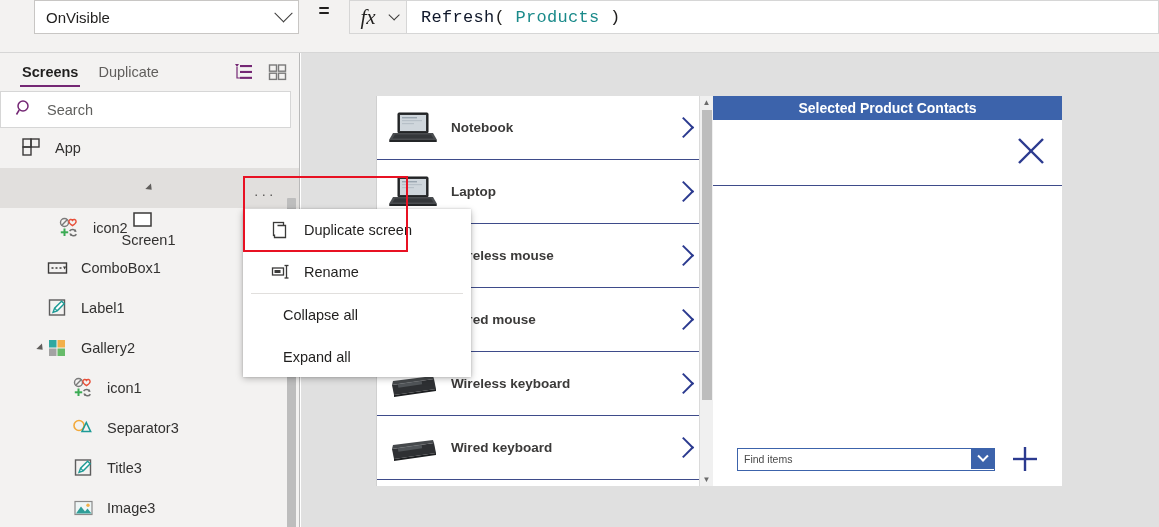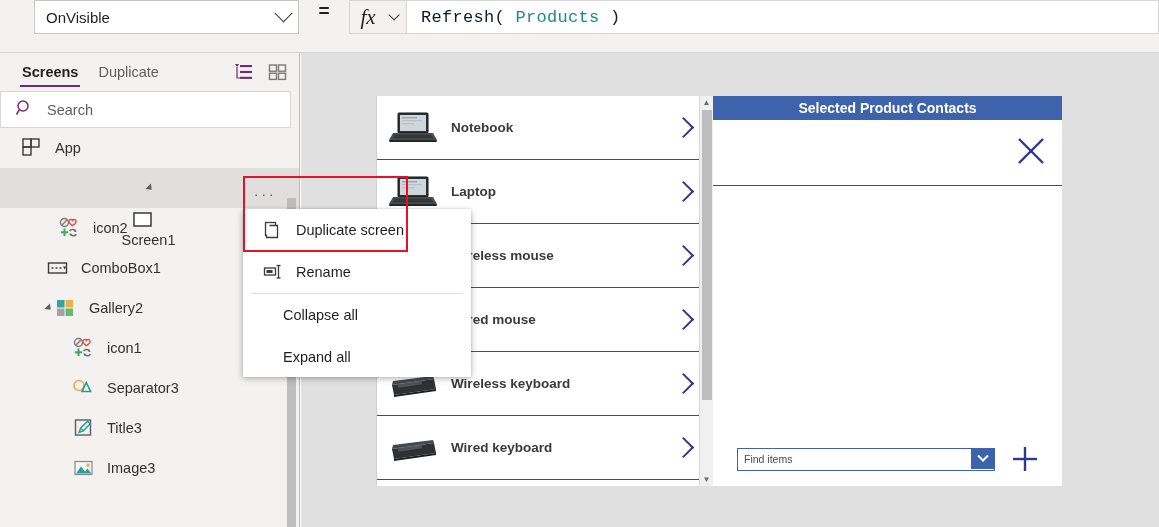--- a/index.html
+++ b/index.html
@@ -255,21 +255,21 @@
     position: absolute; left: 243px; top: 209px;
     width: 228px; height: 168px;
     background: #ffffff;
     box-shadow: 0 1.6px 7px rgba(0,0,0,.28), 0 0 2px rgba(0,0,0,.18);
     z-index: 40;
   }
   .ctx-item {
     height: 42px;
     display: flex; align-items: center;
     font-size: 14.5px; color: #201f1e;
-    padding-left: 20px; gap: 13px;
+    padding-left: 28px; gap: 13px;
   }
   .ctx-item.noicon { padding-left: 40px; }
   .ctx-icon { width: 20px; height: 20px; flex: 0 0 auto; }
   .ctx-sep { height: 1px; background: #e1dfdd; margin: 0 8px; }
 
   #red-highlight {
     position: absolute;
     left: 243px; top: 176px;
     width: 165px; height: 76px;
     border: 2.5px solid #e81123;
@@ -384,21 +384,30 @@
         <span class="tw"></span>
         <span class="titem-icon"><svg viewBox="0 0 26 24" width="26" height="24">
             <rect x="2.5" y="7" width="18" height="10" fill="none" stroke="#3b3a39" stroke-width="1.4"></rect>
             <line x1="5.5" y1="12" x2="7.5" y2="12" stroke="#3b3a39" stroke-width="1.5"></line>
             <line x1="9.5" y1="12" x2="11.5" y2="12" stroke="#3b3a39" stroke-width="1.5"></line>
             <line x1="13.5" y1="12" x2="15.5" y2="12" stroke="#3b3a39" stroke-width="1.5"></line>
             <path d="M17 10.6l1.6 2.8 1.6-2.8z" fill="#3b3a39"></path>
           </svg></span>
         <span class="titem-label">ComboBox1</span>
       </div>
-      <div class="tree-item" style="padding-left: 40px;">
+      <div class="tree-item" style="padding-left: 32px;">
+        <span class="tw"></span>
+        <span class="titem-icon"><svg viewBox="0 0 26 24" width="26" height="24">
+            <rect x="3.5" y="4" width="15" height="15" fill="none" stroke="#5d5d5d" stroke-width="1.4"></rect>
+            <path d="M7 16.4l1.6-4.2 7-7 2.6 2.6-7 7z" fill="#fff" stroke="#1d9b96" stroke-width="1.4"></path>
+            <line x1="8.6" y1="12.2" x2="11.2" y2="14.8" stroke="#1d9b96" stroke-width="1.2"></line>
+          </svg></span>
+        <span class="titem-label">Label1</span>
+      </div>
+      <div class="tree-item" style="padding-left: 32px;">
         <span class="tw">
           <span class="twist"></span>
         </span>
         <span class="titem-icon"><svg viewBox="0 0 26 24" width="26" height="24">
             <rect x="3" y="4" width="7.5" height="7.5" fill="#30a8a0"></rect>
             <rect x="11.5" y="4" width="7.5" height="7.5" fill="#f2b04a"></rect>
             <rect x="3" y="12.5" width="7.5" height="7.5" fill="#a3a3a3"></rect>
             <rect x="11.5" y="12.5" width="7.5" height="7.5" fill="#67bb6a"></rect>
           </svg></span>
         <span class="titem-label">Gallery2</span>

